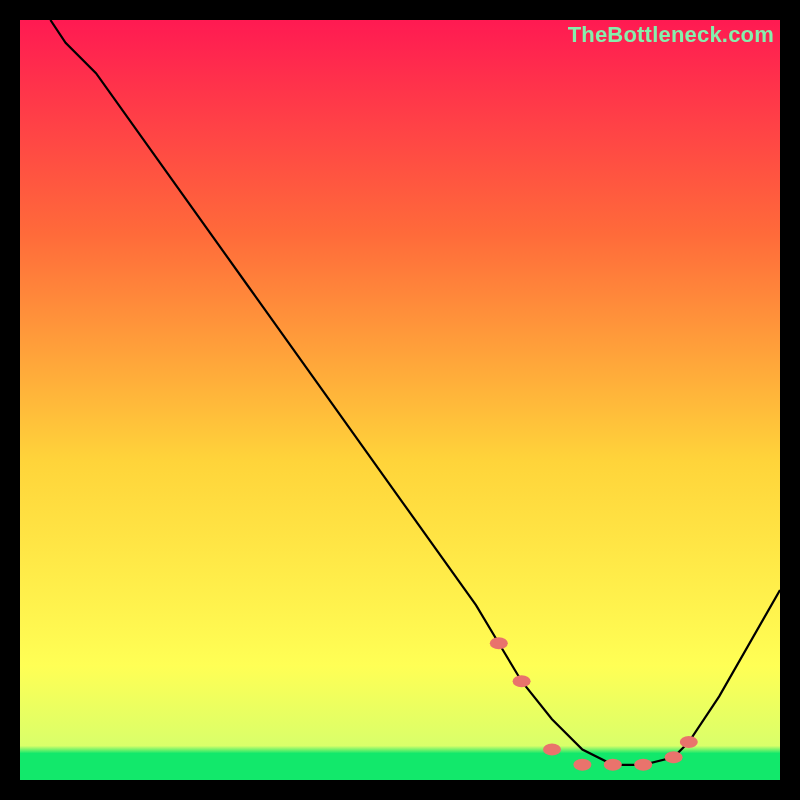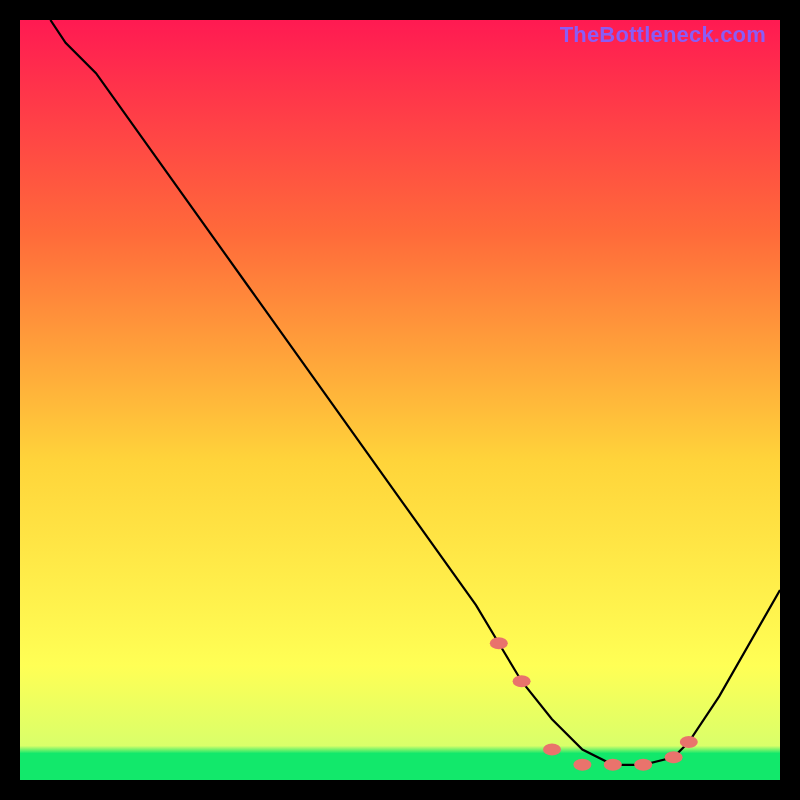--- a/index.html
+++ b/index.html
@@ -22,22 +22,22 @@
   .plot-area {
     position: absolute;
     left: 0;
     top: 0;
     width: 760px;
     height: 760px;
   }
   .watermark {
     position: absolute;
     top: 2px;
-    right: 14px;
-    color: #8b5cf6;
+    right: 6px;
+    color: #86efac;
     font-size: 22px;
     font-weight: 600;
     letter-spacing: 0.2px;
     user-select: none;
   }
 </style>
 </head>
 <body>
 
 <div class="frame">

